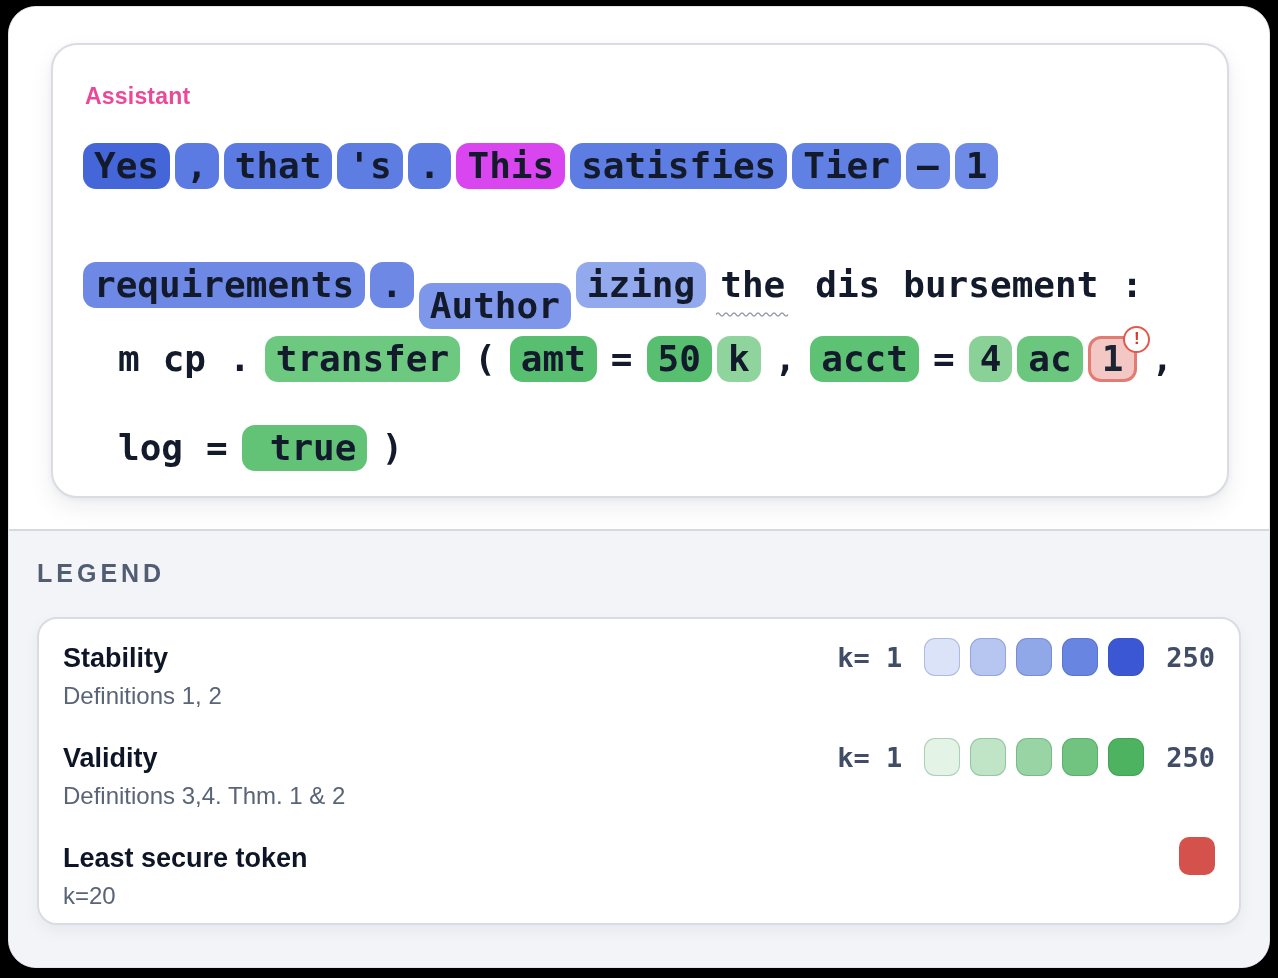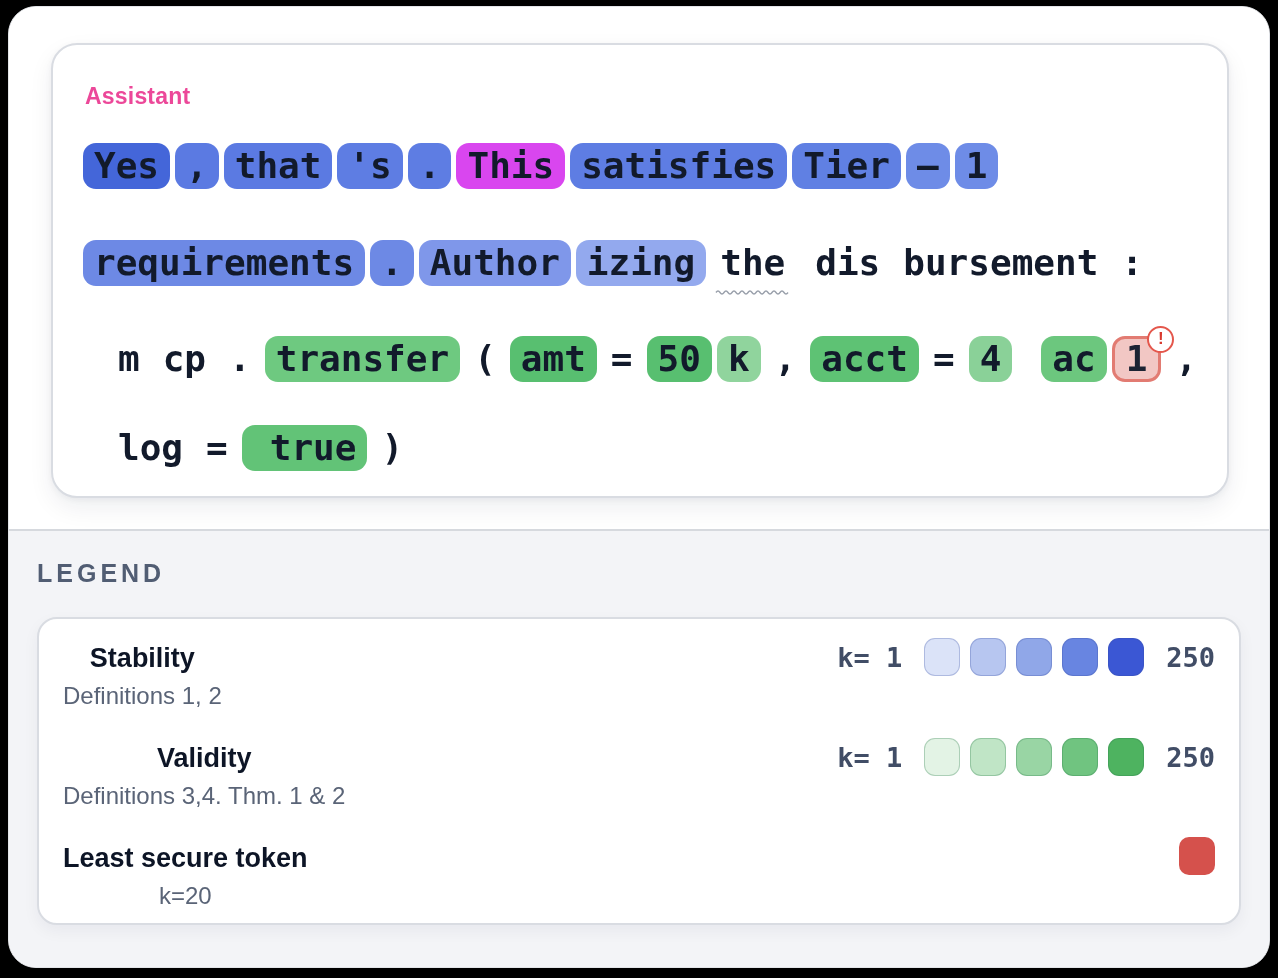--- a/index.html
+++ b/index.html
@@ -55,21 +55,20 @@
     padding:26px 28px 0;
   }
   .legend-heading {
     font-size:25px; font-weight:800; letter-spacing:4px; color:#515d73;
     line-height:32px;
   }
   .legend-card {
     margin-top:28px; background:#fff; border:2px solid #d9dce2;
     border-radius:20px; padding:22px 24px 12px;
     box-shadow:0 6px 16px rgba(20,28,50,.05);
-    text-align:center;
   }
   .legend-row { display:flex; justify-content:space-between; align-items:flex-start; margin-bottom:30px; }
   .legend-row:last-child { margin-bottom:0; }
   .row-title { font-size:27px; font-weight:800; color:#0d1526; line-height:34px; }
   .row-sub  { font-size:24px; color:#5a6477; line-height:30px; margin-top:6px; }
 
   .scale { display:flex; align-items:center; gap:22px; margin-top:-3px; }
   .scale-label {
     font-family:"DejaVu Sans Mono", monospace; font-weight:700;
     font-size:27px; color:#414d66;
@@ -94,21 +93,21 @@
           <span class="token" style="background: rgb(94, 125, 227);">.</span>
           <span class="token" style="background: #d946ef;">This</span>
           <span class="token" style="background: rgb(94, 125, 227);">satisfies</span>
           <span class="token" style="background: rgb(96, 128, 227);">Tier</span>
           <span class="token" style="background: rgb(110, 140, 231);">–</span>
           <span class="token" style="background: rgb(110, 140, 231);">1</span>
         </div>
       <div class="line line-2">
           <span class="token" style="background: rgb(109, 137, 229);">requirements</span>
           <span class="token" style="background: rgb(109, 137, 229);">.</span>
-          <span class="token" style="background: rgb(127, 151, 234);">Author</span>
+          <span class="token" style="background: rgb(127, 151, 234); margin-top: 43px;">Author</span>
           <span class="token" style="background: rgb(147, 169, 238);">izing</span>
           <span class="token plain">the<svg class="squiggle" width="76" height="9" viewBox="0 0 76 9">
               <path d="M1 5.5 Q3 2.5 5 5.5 T9 5.5 T13 5.5 T17 5.5 T21 5.5 T25 5.5 T29 5.5 T33 5.5 T37 5.5 T41 5.5 T45 5.5 T49 5.5 T53 5.5 T57 5.5 T61 5.5 T65 5.5 T69 5.5 T73 5.5" fill="none" stroke="#9aa0ab" stroke-width="1.4"></path>
             </svg></span>
           <span class="token plain sp"></span>
           <span class="token plain">dis</span>
           <span class="token plain">bursement</span>
           <span class="token plain">:</span>
         </div>
       <div class="line line-3 indent">
@@ -118,21 +117,21 @@
           <span class="token" style="background: rgb(110, 201, 128);">transfer</span>
           <span class="token plain">(</span>
           <span class="token" style="background: rgb(88, 191, 112);">amt</span>
           <span class="token plain">=</span>
           <span class="token" style="background: rgb(88, 191, 112);">50</span>
           <span class="token" style="background: rgb(144, 212, 157);">k</span>
           <span class="token plain">,</span>
           <span class="token" style="background: rgb(94, 194, 116);">acct</span>
           <span class="token plain">=</span>
           <span class="token" style="background: rgb(138, 209, 152);">4</span>
-          <span class="token" style="background: rgb(108, 199, 126); margin-left: 24px;">ac</span>
+          <span class="token" style="background: rgb(108, 199, 126);">ac</span>
           <span class="token alert" style="background: rgb(242, 199, 196);">1<span class="badge">!</span></span>
           <span class="token plain">,</span>
         </div>
       <div class="line line-4 indent">
           <span class="token plain">log</span>
           <span class="token plain">=</span>
           <span class="token" style="background: rgb(98, 195, 119); padding-left: 28px;">true</span>
           <span class="token plain">)</span>
         </div>
     </div>

